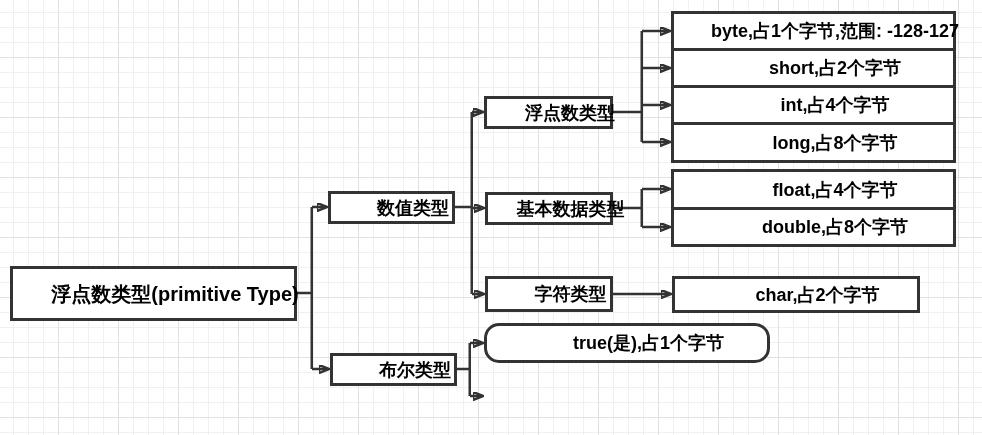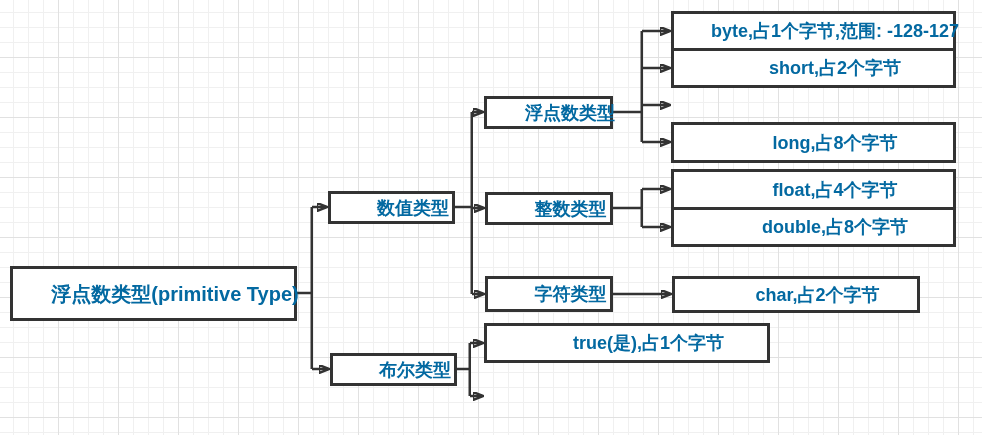--- a/index.html
+++ b/index.html
@@ -19,21 +19,21 @@
       linear-gradient(to right, #f0f0f0 1px, transparent 1px),
       linear-gradient(to bottom, #f0f0f0 1px, transparent 1px);
     background-size: 60px 60px, 60px 60px, 15px 15px, 15px 15px;
     background-position: 58px 57px, 58px 57px, 13px 12px, 13px 12px;
   }
   .node {
     position: absolute;
     box-sizing: border-box;
     border: 3px solid #333333;
     background: #ffffff;
-    color: #0369a1;
+    color: #000000;
     font-weight: bold;
     font-size: 18px;
     display: flex;
     align-items: center;
     justify-content: center;
     text-align: center;
     white-space: nowrap;
     line-height: 1;
     padding-left: 43px;
   }
@@ -96,27 +96,28 @@
       <path d="M470 396 H482" marker-end="url(#arrow)"></path>
     </g>
   </svg>
 
   <div class="node root" style="left:10px; top:266px; width:287px; height:55px;">浮点数类型(primitive Type)</div>
 
   <div class="node" style="left:328px; top:191px; width:127px; height:33px;">数值类型</div>
   <div class="node" style="left:330px; top:353px; width:127px; height:33px;">布尔类型</div>
 
   <div class="node" style="left:484px; top:96px; width:129px; height:33px;">浮点数类型</div>
-  <div class="node" style="left:485px; top:192px; width:128px; height:33px;">整数类型</div>
+  <div class="node" style="left:485px; top:192px; width:128px; height:33px;">基本数据类型</div>
   <div class="node" style="left:485px; top:276px; width:128px; height:36px;">字符类型</div>
 
   <div class="node leaf" style="left:671px; top:11px; width:285px; height:40px;">byte,占1个字节,范围: -128-127</div>
   <div class="node leaf" style="left:671px; top:48px; width:285px; height:40px;">short,占2个字节</div>
+  <div class="node leaf" style="left:671px; top:85px; width:285px; height:40px;">int,占4个字节</div>
   <div class="node leaf" style="left:671px; top:122px; width:285px; height:41px;">long,占8个字节</div>
 
   <div class="node leaf" style="left:671px; top:169px; width:285px; height:41px;">float,占4个字节</div>
   <div class="node leaf" style="left:671px; top:207px; width:285px; height:40px;">double,占8个字节</div>
 
   <div class="node leaf" style="left:672px; top:276px; width:248px; height:37px;">char,占2个字节</div>
 
-  <div class="node leaf" style="left:484px; top:323px; width:286px; height:40px;">true(是),占1个字节</div>
+  <div class="node leaf" style="left:484px; top:323px; width:286px; height:40px;border-radius:15px;">true(是),占1个字节</div>
 
 </div>
 
 </body></html>

